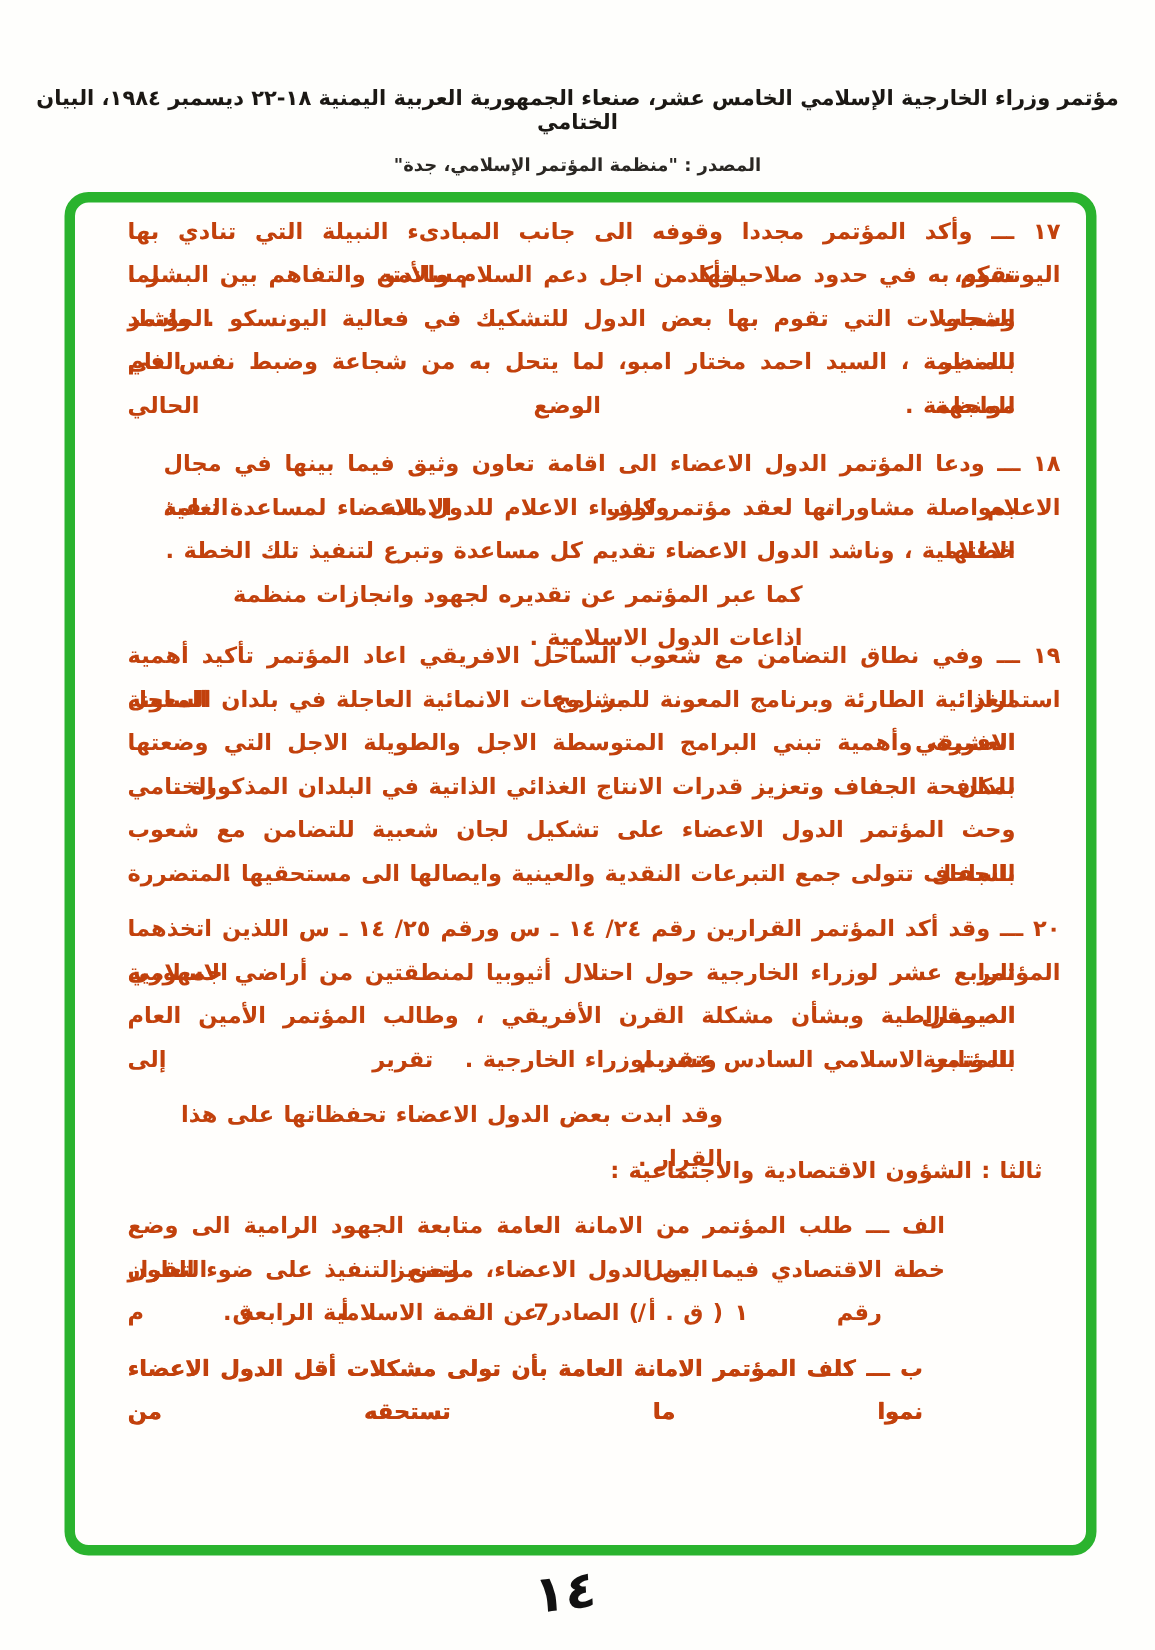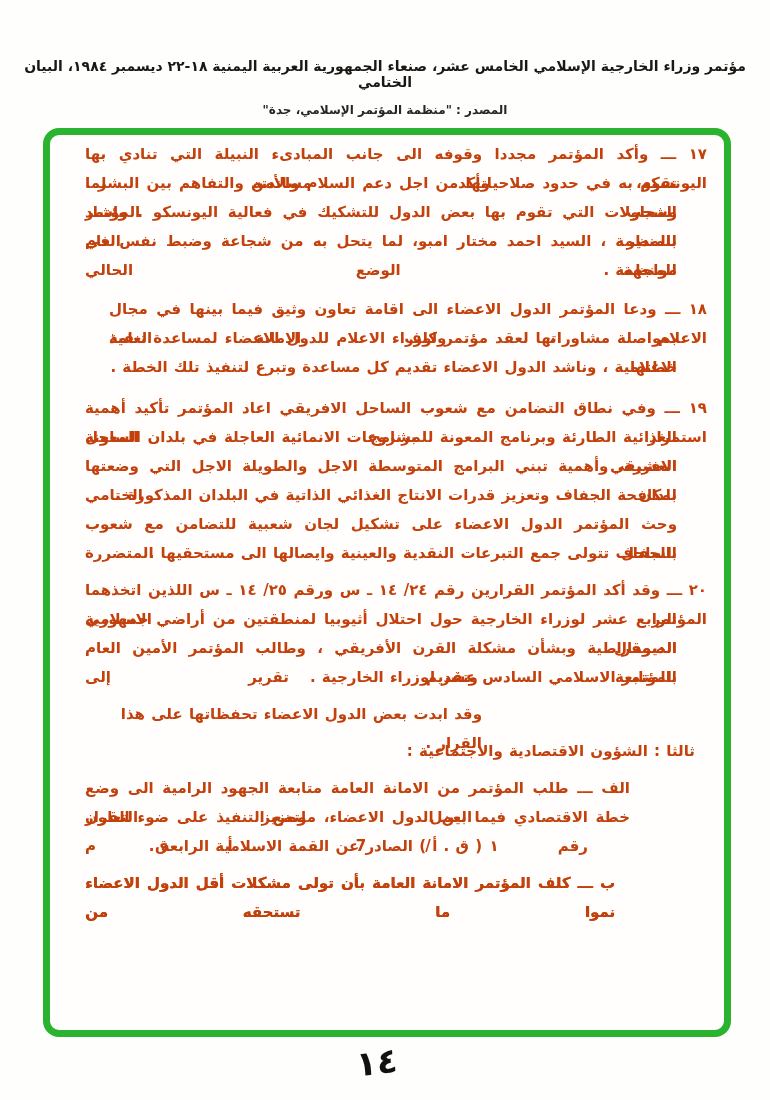--- a/index.html
+++ b/index.html
@@ -74,20 +74,21 @@
         <div class="ln i30">تقوم به في حدود صلاحياتها من اجل دعم السلام والأمن والتفاهم بين البشر . وشجب المؤتمر</div>
         <div class="ln i30">المحاولات التي تقوم بها بعض الدول للتشكيك في فعالية اليونسكو . واشاد بالمدير العام</div>
         <div class="ln i30">للمنظمة ، السيد احمد مختار امبو، لما يتحل به من شجاعة وضبط نفس في مواجهة الوضع الحالي</div>
         <div class="ln i30 end">للمنظمة .</div>
       </div>
 
       <div class="m10">
         <div class="ln i0">١٨ ـــ ودعا المؤتمر الدول الاعضاء الى اقامة تعاون وثيق فيما بينها في مجال الاعلام ، وكلف الامانة العامة</div>
         <div class="ln i30">بمواصلة مشاوراتها لعقد مؤتمر لوزراء الاعلام للدول الاعضاء لمساعدة تنفيذ خطتها</div>
         <div class="ln i30 end">الاعلامية ، وناشد الدول الاعضاء تقديم كل مساعدة وتبرع لتنفيذ تلك الخطة .</div>
+        <div class="ln i172 end">كما عبر المؤتمر عن تقديره لجهود وانجازات منظمة اذاعات الدول الاسلامية .</div>
       </div>
 
       <div class="m12">
         <div class="ln i0">١٩ ـــ وفي نطاق التضامن مع شعوب الساحل الافريقي اعاد المؤتمر تأكيد أهمية استمرار برنامج المعونة</div>
         <div class="ln i30">الغذائية الطارئة وبرنامج المعونة للمشروعات الانمائية العاجلة في بلدان الساحل الافريقي</div>
         <div class="ln i30">العشرة، وأهمية تبني البرامج المتوسطة الاجل والطويلة الاجل التي وضعتها بلدان الختامي</div>
         <div class="ln i30 end">لمكافحة الجفاف وتعزيز قدرات الانتاج الغذائي الذاتية في البلدان المذكورة .</div>
       </div>
 
 

